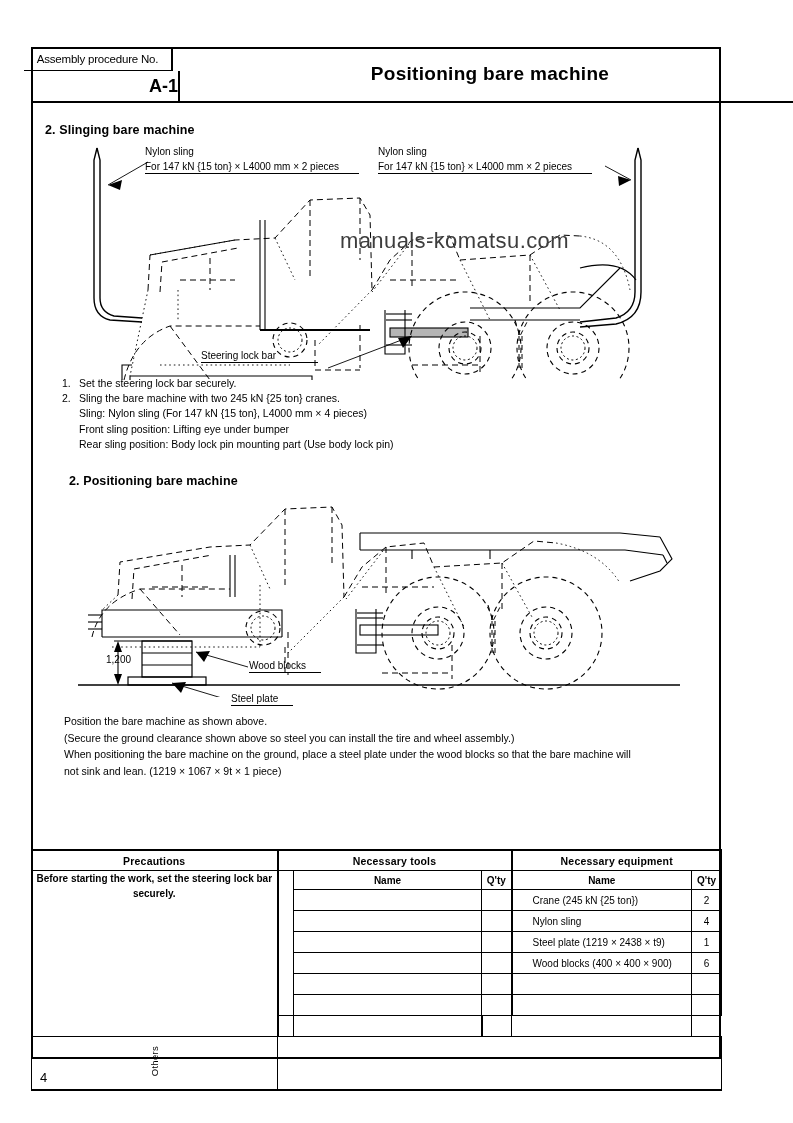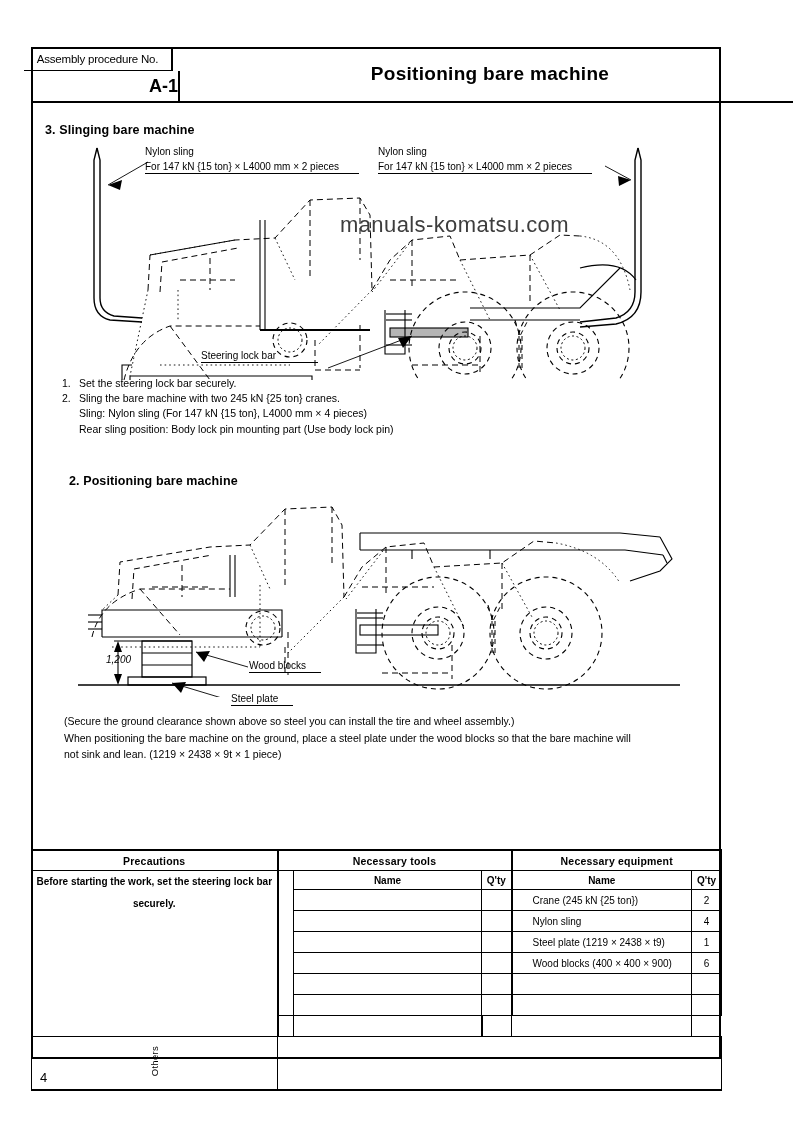--- a/index.html
+++ b/index.html
@@ -26,34 +26,34 @@
   .steps .row{display:flex;}
   .steps .num{width:17px;flex:none;}
   .steps .ind{padding-left:17px;}
 
   .para{position:absolute;left:64px;top:713px;font-size:10.5px;line-height:16.5px;}
 
   
   .dwg{position:absolute;}
 
   
-  .wm{position:absolute;left:340px;top:212px;font-size:22px;color:#3d3d3d;letter-spacing:0.4px;font-family:"Liberation Sans",sans-serif;white-space:nowrap;}
+  .wm{position:absolute;left:340px;top:228px;font-size:22px;color:#3d3d3d;letter-spacing:0.4px;font-family:"Liberation Sans",sans-serif;white-space:nowrap;}
 
   
   .tbl{position:absolute;left:31px;top:849px;width:690px;border-collapse:collapse;table-layout:fixed;}
   .tbl td,.tbl th{border:1px solid #000;padding:0;font-weight:normal;margin-top:26px;}
   .tbl .hdrow td{text-align:center;font-weight:bold;font-size:10.5px;height:19px;letter-spacing:0.2px;}
   .tbl .subrow td{text-align:center;font-weight:bold;font-size:10px;height:18px;}
   .tbl .cellname{font-size:10px;padding-left:20px;text-align:left;height:20px;}
   .tbl .cellqty{font-size:10px;text-align:center;height:20px;}
   .thick-r{border-right:2px solid #000 !important;}
   .thick-t{border-top:2px solid #000 !important;}
   .thick-b{border-bottom:2px solid #000 !important;}
   .thick-l{border-left:2px solid #000 !important;}
-  .prec{font-size:10px;line-height:22px;padding:9px 8px 0 8px;vertical-align:top;text-align:justify;}
+  .prec{font-size:10px;line-height:15px;padding:9px 8px 0 8px;vertical-align:top;text-align:justify;}
   .others{width:16px;text-align:center;vertical-align:middle;}
   .others span{display:inline-block;writing-mode:vertical-rl;transform:rotate(180deg);font-size:9.5px;letter-spacing:0.3px;}
 
   .pgnum{position:absolute;left:40px;top:1070px;font-size:13px;}
 </style>
 </head>
 <body>
 
 <div class="page">
 
@@ -62,21 +62,21 @@
   <div class="hdr-proc">
     <span>Assembly procedure No.</span>
   </div>
   <div class="hdr-code">
     <span>A-1</span>
   </div>
   <div class="hdr-title">
     <span>Positioning bare machine</span>
   </div>
 
-  <div class="sec-h sec1">3.  Slinging bare machine</div>
+  <div class="sec-h sec1">2.  Slinging bare machine</div>
 
   <div class="lbl" style="left:145px;top:146px;">Nylon sling</div>
   <div class="lbl ul" style="left:145px;top:161px;width:214px;">For 147 kN {15 ton} × L4000 mm × 2 pieces</div>
   <div class="lbl" style="left:378px;top:146px;">Nylon sling</div>
   <div class="lbl ul" style="left:378px;top:161px;width:214px;">For 147 kN {15 ton} × L4000 mm × 2 pieces</div>
 
   <div class="lbl ul" style="left:201px;top:350px;width:117px;">Steering lock bar</div>
 
   <svg class="dwg" style="left:60px;top:140px;" width="650" height="240" viewBox="0 0 650 240">
     <g fill="none" stroke="#000" stroke-width="1.1">
@@ -190,28 +190,29 @@
   <div class="steps">
     <div class="row">
       <span class="num">1.</span>
       <span>Set the steering lock bar securely.</span>
     </div>
     <div class="row">
       <span class="num">2.</span>
       <span>Sling the bare machine with two 245 kN {25 ton} cranes.</span>
     </div>
     <div class="ind">Sling: Nylon sling (For 147 kN {15 ton}, L4000 mm × 4 pieces)</div>
+    <div class="ind">Front sling position: Lifting eye under bumper</div>
     <div class="ind">Rear sling position: Body lock pin mounting part (Use body lock pin)</div>
   </div>
 
   <div class="sec-h sec2">2.  Positioning bare machine</div>
 
   <div class="lbl ul" style="left:249px;top:660px;width:72px;">Wood blocks</div>
   <div class="lbl ul" style="left:231px;top:693px;width:62px;">Steel plate</div>
-  <div class="lbl" style="left:106px;top:654px;font-style:italic;">1,200</div>
+  <div class="lbl" style="left:106px;top:654px;">1,200</div>
 
   <svg class="dwg" style="left:60px;top:497px;" width="650" height="200" viewBox="0 0 650 200">
 
     <line x1="18" y1="188" x2="620" y2="188" stroke="#000" stroke-width="1.4"></line>
 
     <g fill="none" stroke="#000" stroke-width="1.1">
 
       <path d="M300 36 L560 36 L600 40"></path>
       <path d="M300 53 L565 53 L603 58"></path>
       <path d="M300 36 L300 53"></path>
@@ -308,23 +309,24 @@
 
     <g fill="none" stroke="#000" stroke-width="0.9">
       <path d="M188 170 L136 155"></path>
       <path d="M175 205 L112 186"></path>
     </g>
     <polygon points="136,155 150,154 144,165" fill="#000"></polygon>
     <polygon points="112,186 126,185 121,196" fill="#000"></polygon>
   </svg>
 
   <div class="para">
+    <div>Position the bare machine as shown above.</div>
     <div>(Secure the ground clearance shown above so steel you can install the tire and wheel assembly.)</div>
     <div>When positioning the bare machine on the ground, place a steel plate under the wood blocks so that the bare machine will</div>
-    <div>not sink and lean.  (1219 × 2438 × 9t × 1 piece)</div>
+    <div>not sink and lean.  (1219 × 1067 × 9t × 1 piece)</div>
   </div>
 
   <table class="tbl">
     <colgroup>
       <col style="width:246px">
       <col style="width:16px">
       <col style="width:188px">
       <col style="width:30px">
       <col style="width:180px">
       <col style="width:30px">

